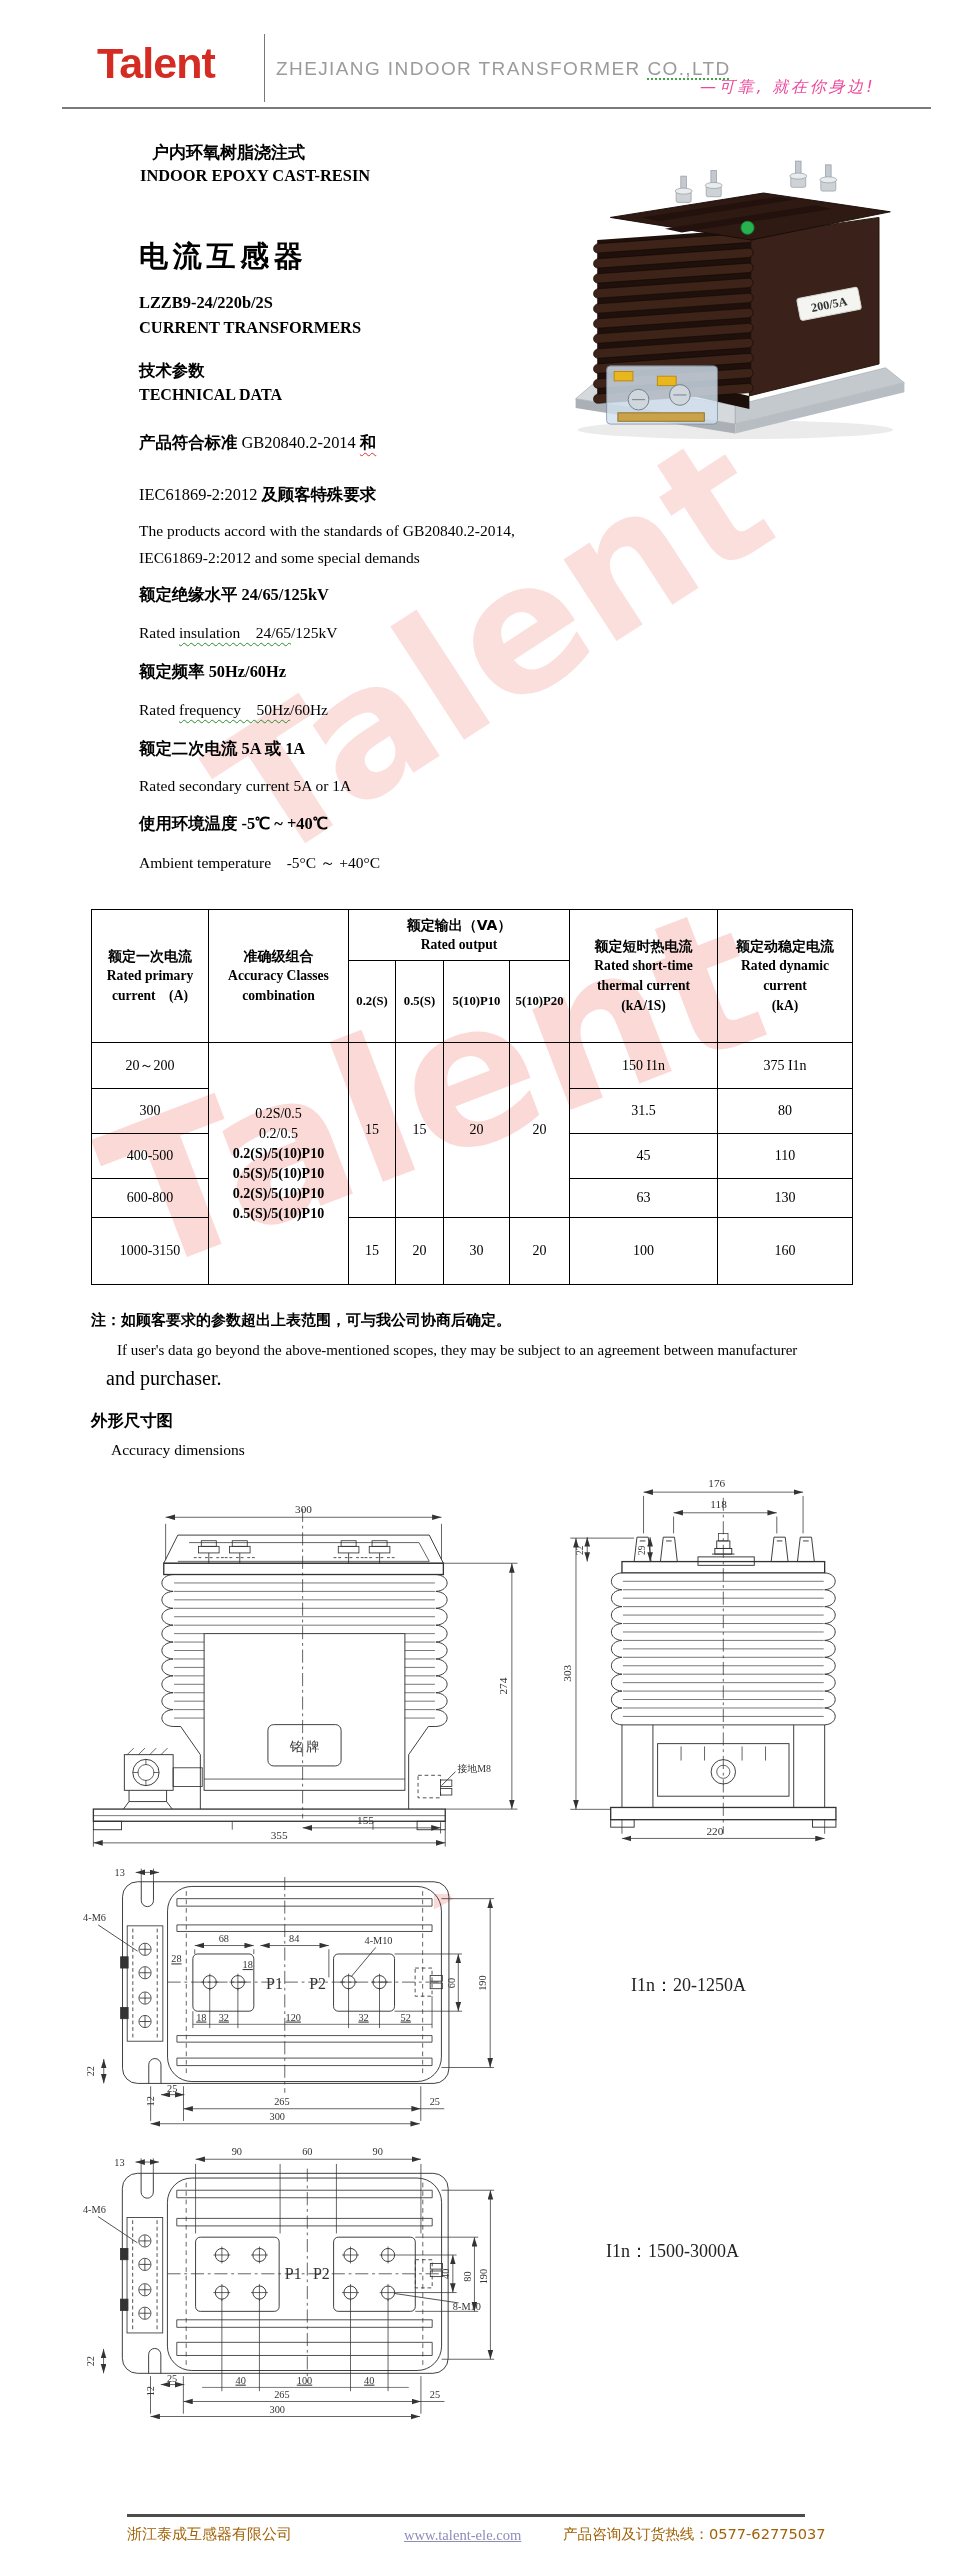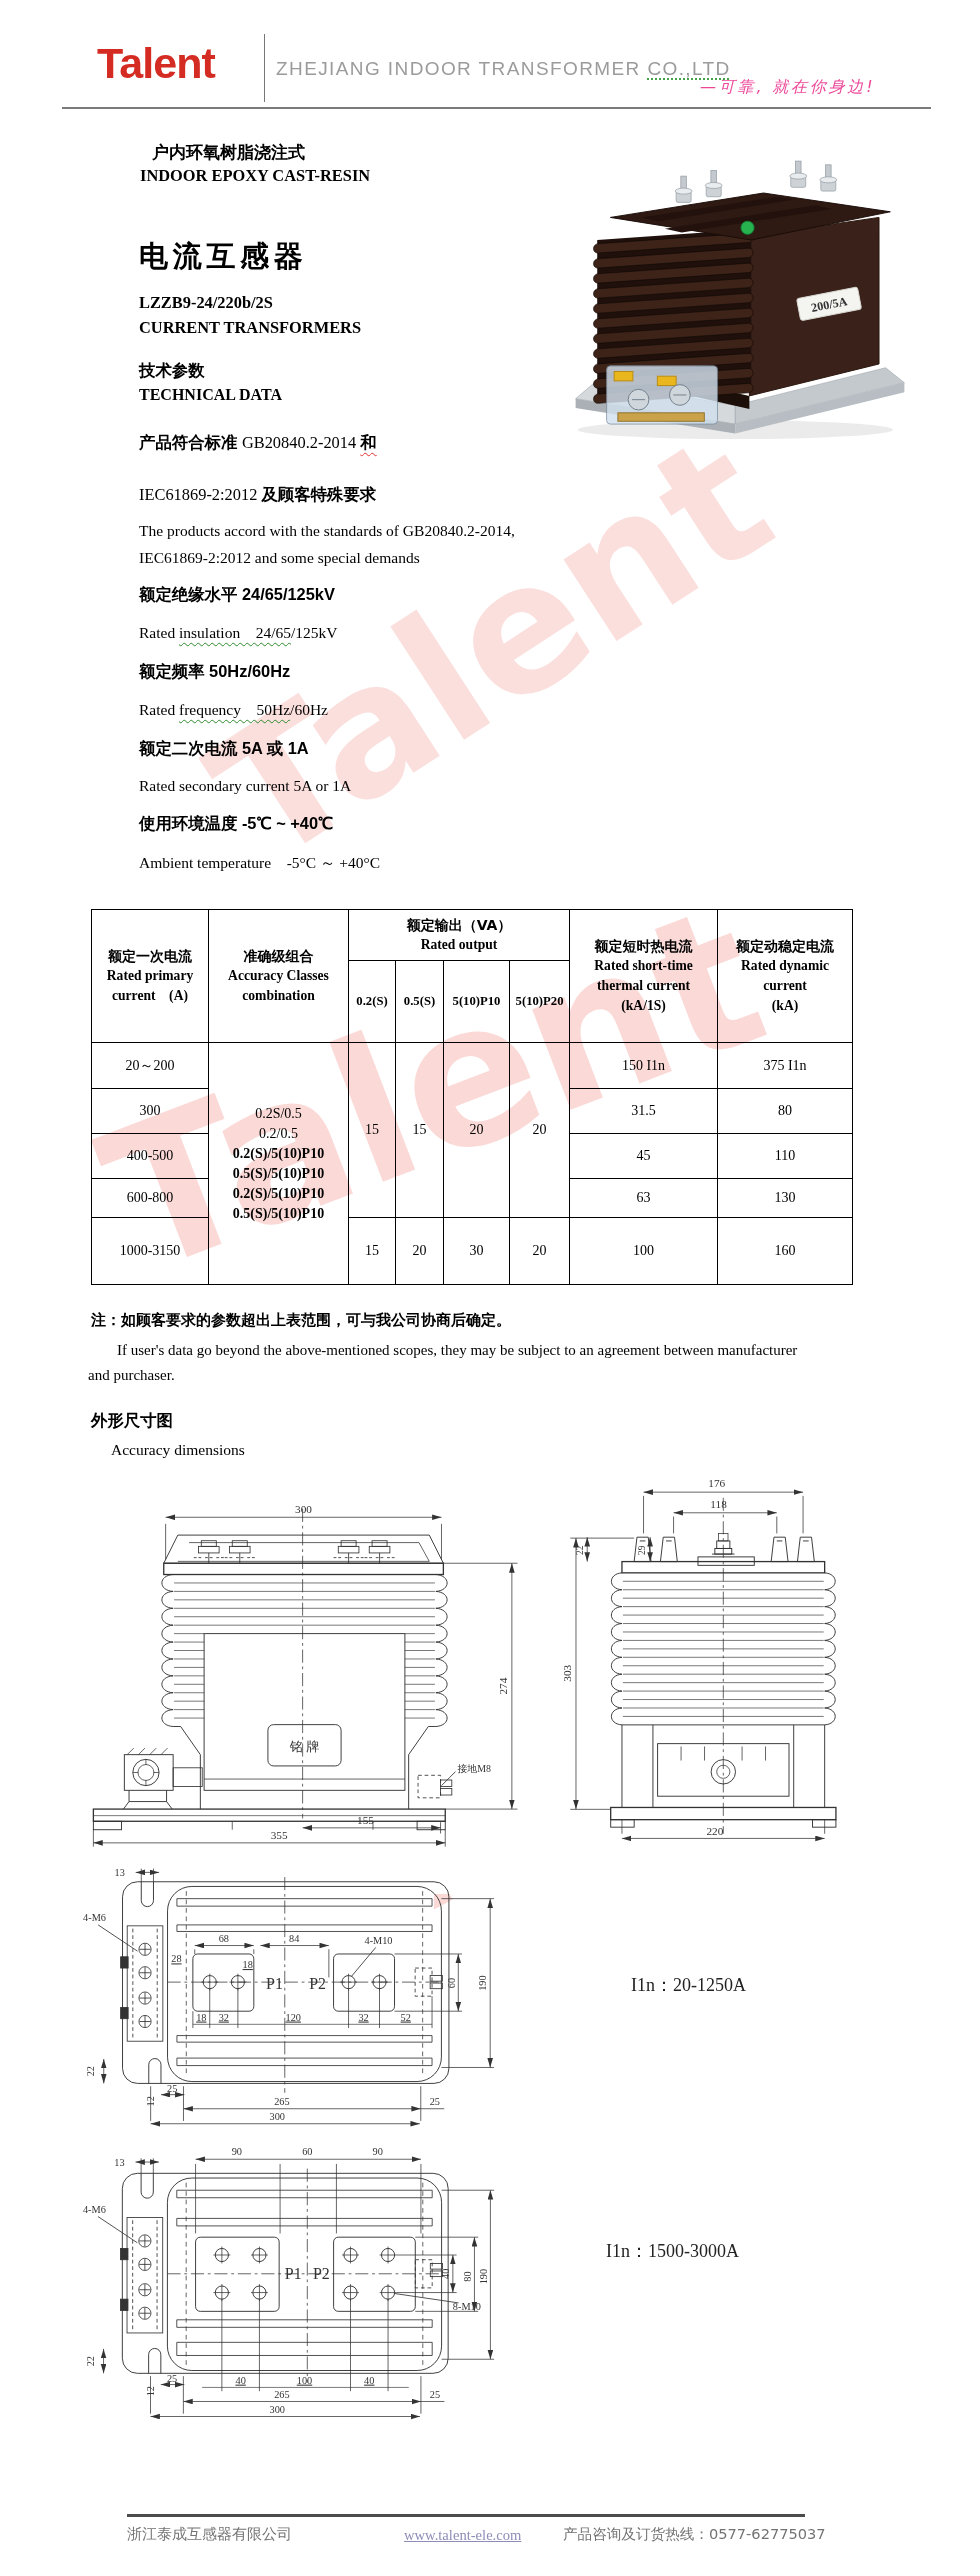--- a/index.html
+++ b/index.html
@@ -11,21 +11,21 @@
       transform-origin:0 50%;white-space:nowrap;z-index:0;pointer-events:none;}
   
   .logo{font-family:"Liberation Sans",sans-serif;font-weight:800;font-size:43px;color:#d42b22;
         letter-spacing:-0.9px;z-index:2;}
   .vline{width:0.9px;height:68px;background:#777;z-index:2;}
   .company{font-family:"Liberation Sans",sans-serif;font-size:19px;color:#9b9b9b;letter-spacing:1.4px;z-index:2;}
   .slogan{font-family:"DejaVu Sans",sans-serif;font-style:italic;font-size:16px;color:#ec4899;
           letter-spacing:2.8px;z-index:2;}
   .hrule{height:1.9px;background:#7a7a7a;z-index:2;}
   
-  .cjk{font-family:Liberation Sans, sans-serif;}
+  .cjk{font-family:Liberation Serif, serif;}
   .b{font-weight:700;}
   .ser{font-family:"Liberation Serif",serif;}
   .z{z-index:2;}
   .gwavy{text-decoration-line:underline;text-decoration-style:wavy;text-decoration-color:#2e8b2e;
          text-decoration-thickness:0.9px;text-underline-offset:3.8px;}
   .rwavy{text-decoration-line:underline;text-decoration-style:wavy;text-decoration-color:#e03030;
          text-decoration-thickness:0.9px;text-underline-offset:3.8px;}
   .gdot{text-decoration-line:underline;text-decoration-style:dotted;text-decoration-color:#3aa03a;
         text-underline-offset:3.8px;}
   
@@ -39,21 +39,21 @@
   .accl{font-family:"Liberation Serif",serif;font-size:14px;line-height:20px;}
   .accb{font-weight:700;}
   tr.h1{height:51px;} tr.h2{height:82px;} tr.r1{height:46px;} tr.r2{height:45px;}
   tr.r3{height:45px;} tr.r4{height:39px;} tr.r5{height:67px;}
   
   svg text{font-family:"Liberation Serif",serif;fill:#333;}
   .dwg{z-index:2;}
   .cap{font-family:"Liberation Serif",serif;font-size:18px;color:#222;z-index:2;}
   
   .frule{height:2.8px;background:#4c4c4c;z-index:2;}
-  .ftxt{font-size:15px;color:#737373;z-index:2;font-family:"DejaVu Sans",sans-serif;}
+  .ftxt{font-size:15px;color:#a16207;z-index:2;font-family:"DejaVu Sans",sans-serif;}
   .flink{font-size:14.6px;color:#8d8db8;text-decoration:underline;font-family:"Liberation Serif",serif;z-index:2;cursor:pointer;}
 </style>
 </head>
 <body>
 
 <div class="page">
 
   <span class="wm" style="left:235px;top:715px;font-size:178px;line-height:202px;opacity:.17;transform:rotate(-33deg)">Talent</span>
   <span class="wm" style="left:117px;top:1100px;font-size:197px;line-height:221px;opacity:.2;transform:rotate(-21deg)">Talent</span>
   <div class="abs" style="left:434px;top:1894px;width:225px;height:199px;overflow:hidden;z-index:0">
@@ -252,21 +252,21 @@
       <td class="num">30</td>
       <td class="num">20</td>
       <td class="num">100</td>
       <td class="num">160</td>
     </tr>
     </tbody>
   </table>
 
   <div class="abs cjk b z" style="left:91px;top:1311px;font-size:15px">注：如顾客要求的参数超出上表范围，可与我公司协商后确定。</div>
   <div class="abs ser z" style="left:117px;top:1342px;font-size:15px">If user's data go beyond the above-mentioned scopes, they may be subject to an agreement between manufacturer</div>
-  <div class="abs ser z" style="left:88px;top:1367px;font-size:15px">and purchaser.</div>
+  <div class="abs ser z" style="left:106px;top:1367px;font-size:20px">and purchaser.</div>
 
   <div class="abs cjk b z" style="left:91px;top:1410px;font-size:16.4px">外形尺寸图</div>
   <div class="abs ser z" style="left:111px;top:1441px;font-size:15.5px">Accuracy dimensions</div>
 
   <svg class="abs dwg" style="left:84px;top:1488px" width="441" height="371" viewBox="0 0 470 395" fill="none" stroke="#333" stroke-width="1">
     <defs>
       <marker id="a1" markerWidth="12" markerHeight="8" refX="10" refY="3" orient="auto" markerUnits="userSpaceOnUse">
           <path d="M0,0L10,3L0,6Z" fill="#333" stroke="none"></path>
         </marker>
       <marker id="a1s" markerWidth="12" markerHeight="8" refX="10" refY="3" orient="auto-start-reverse" markerUnits="userSpaceOnUse">

